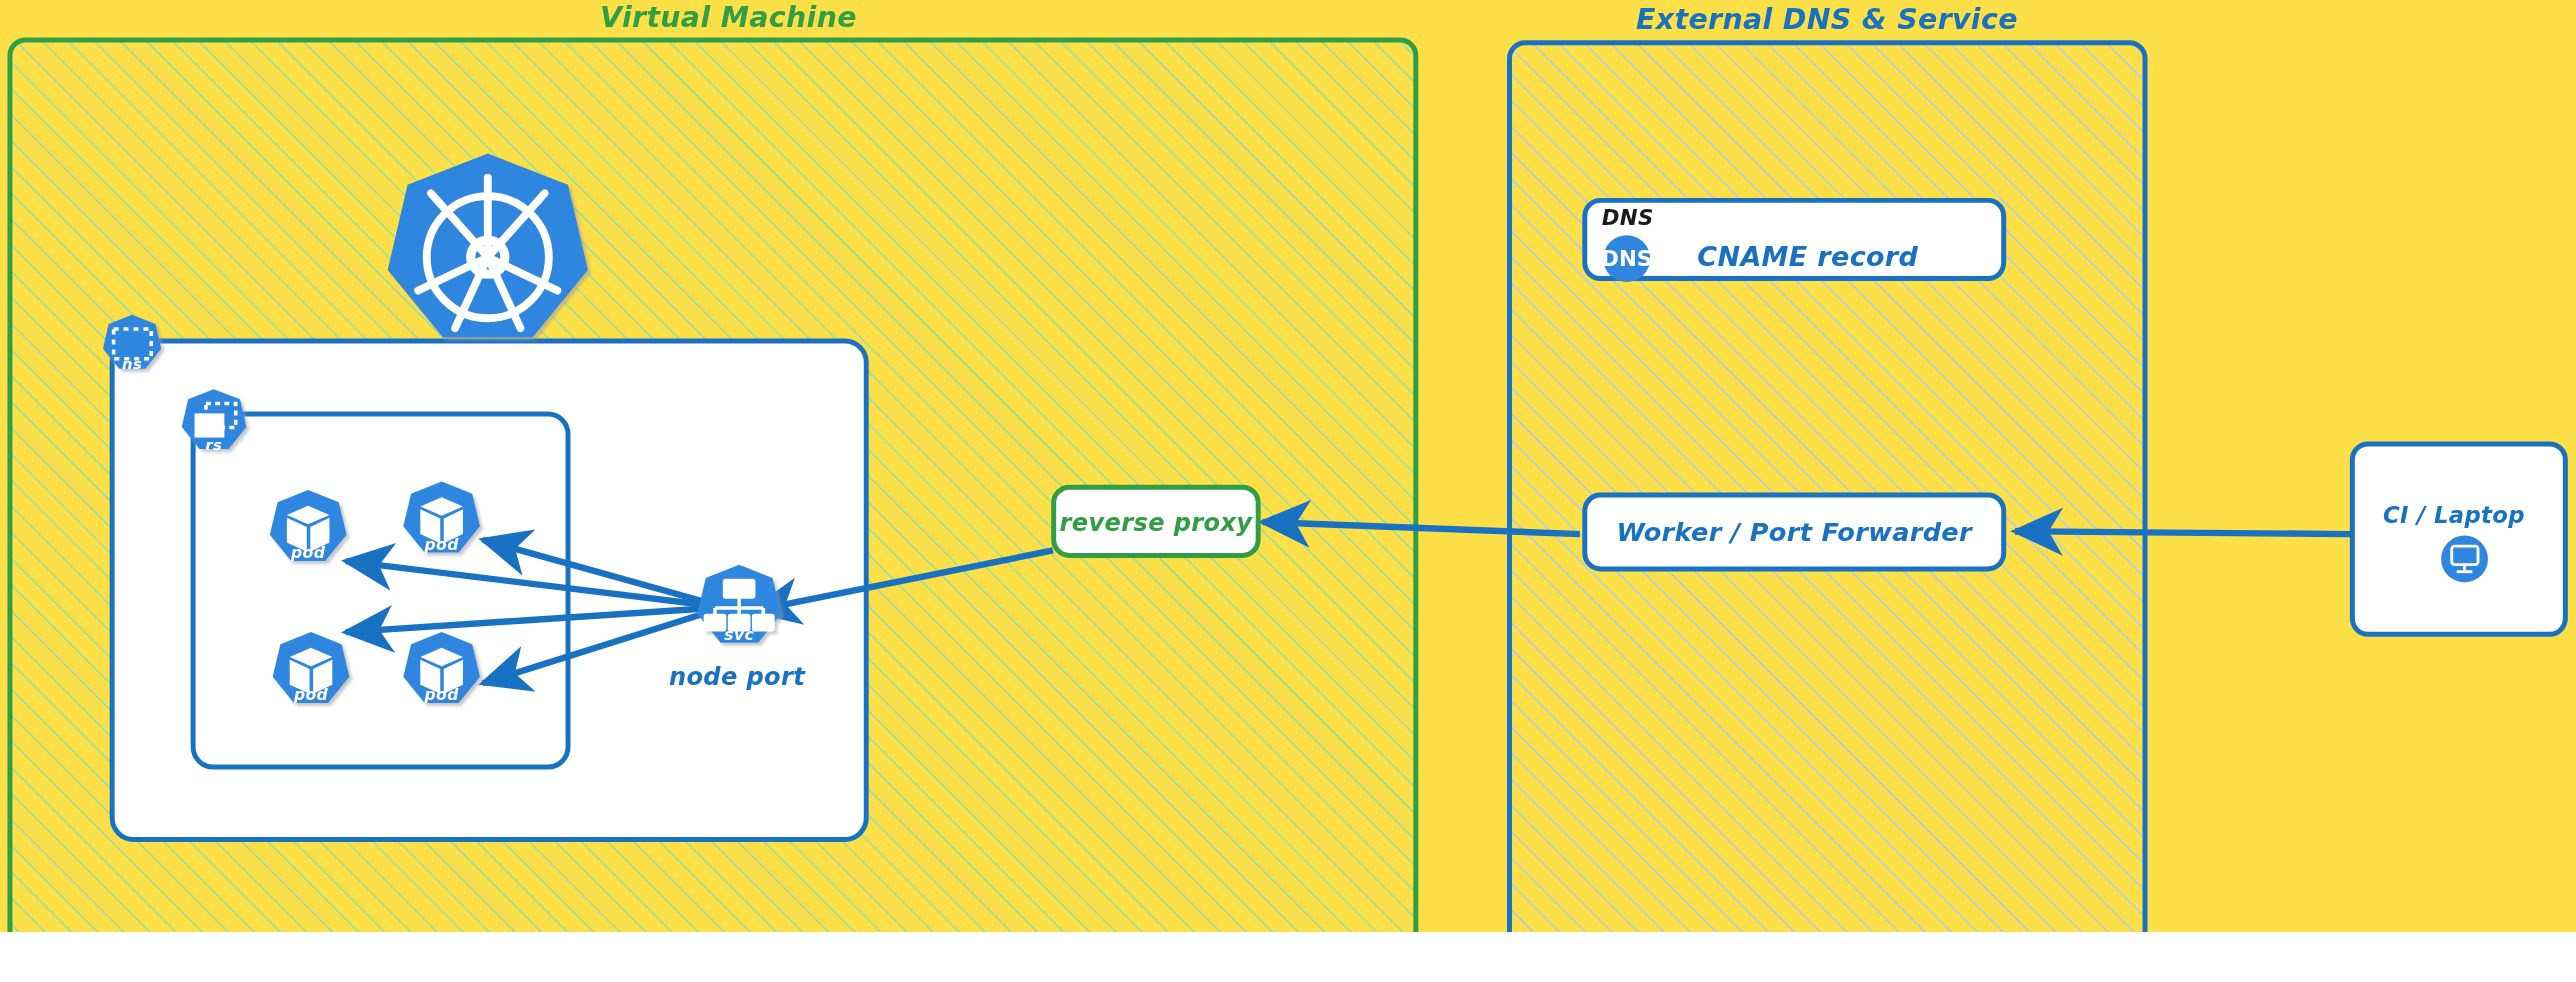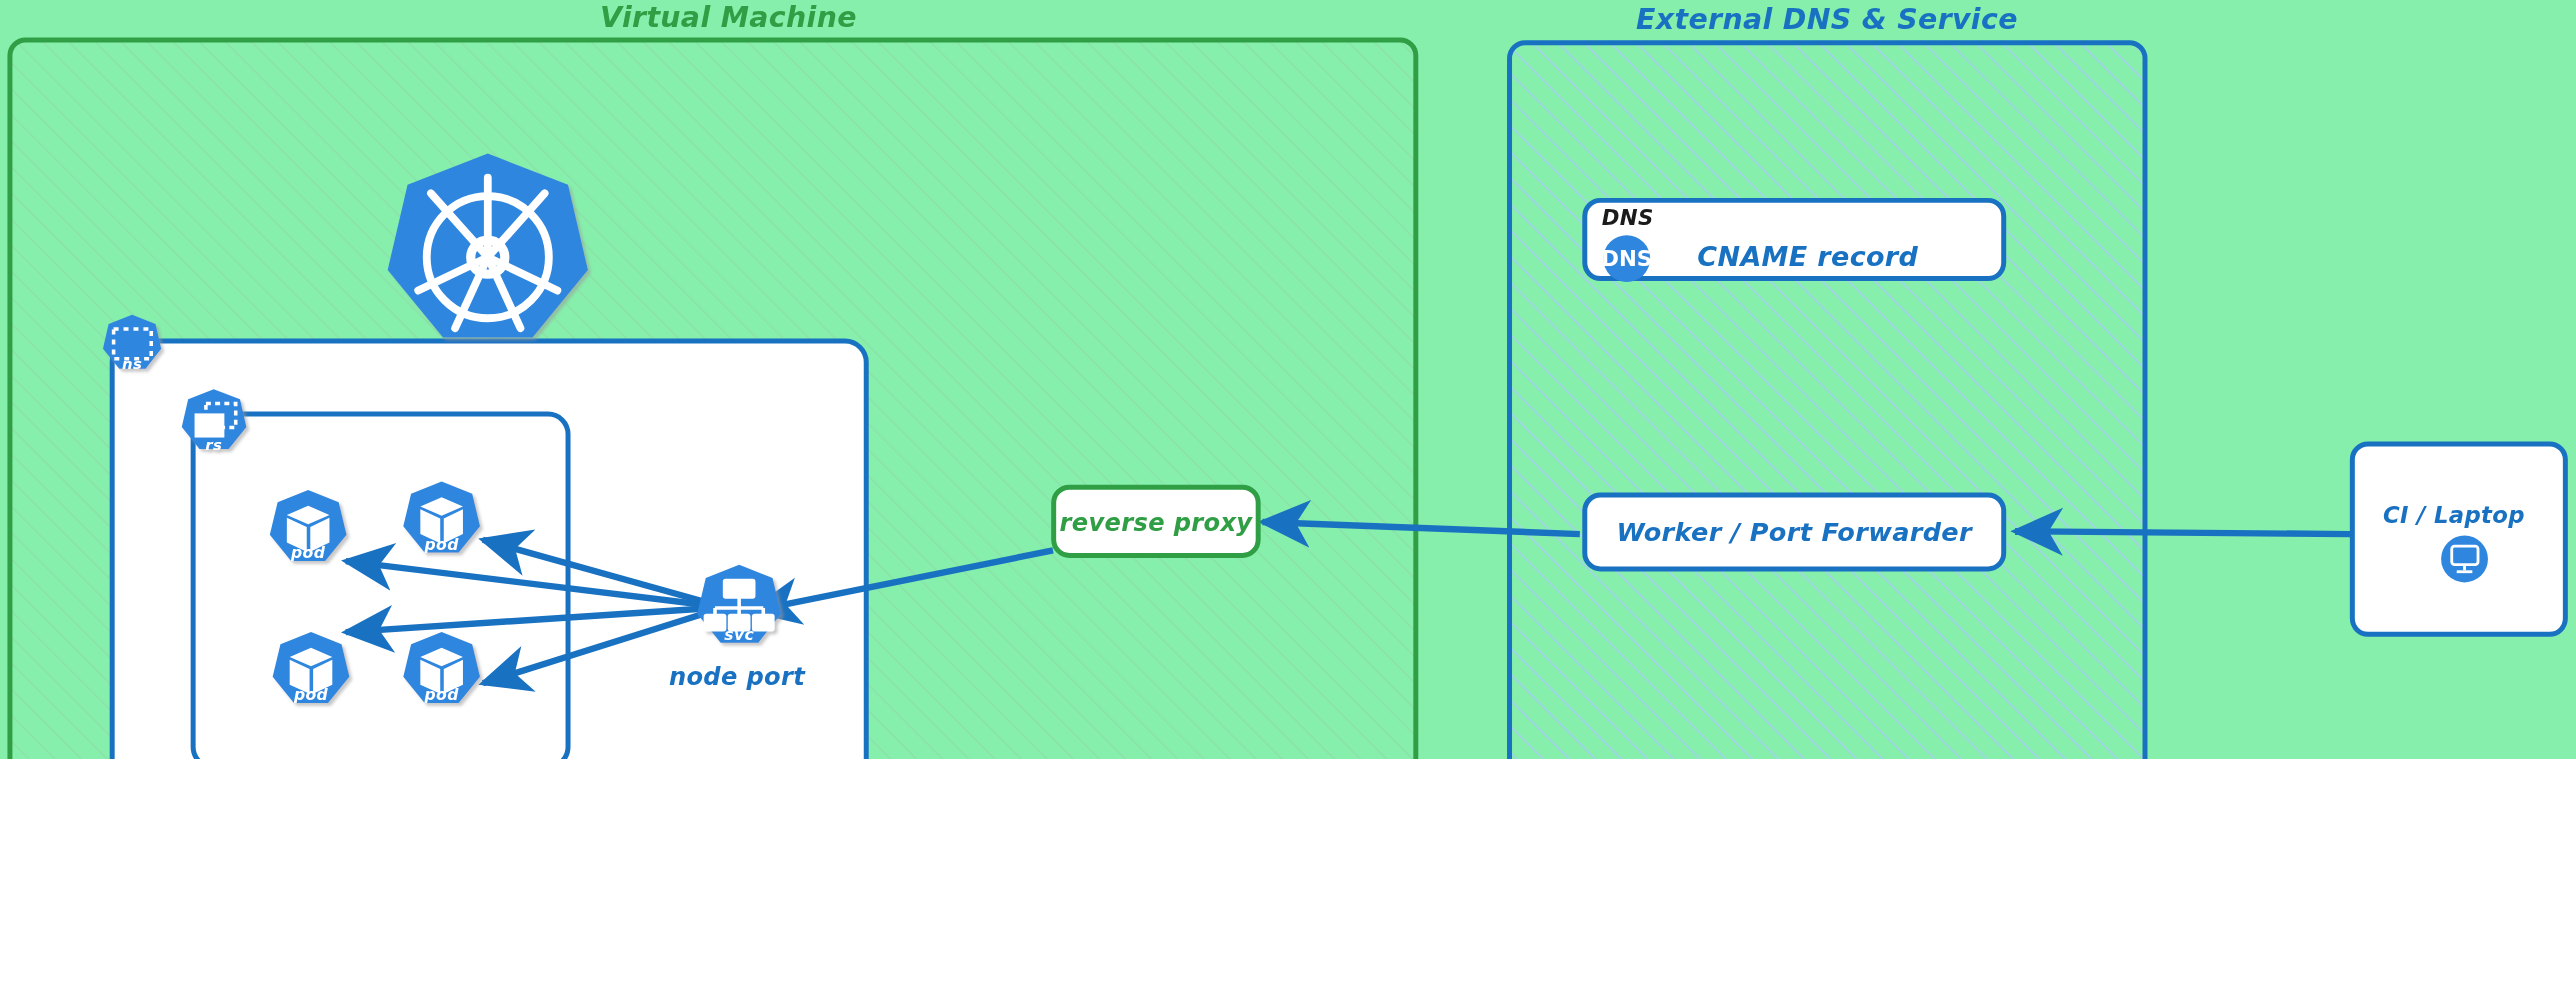--- a/index.html
+++ b/index.html
@@ -6,22 +6,22 @@
     margin: 0;
     padding: 0;
     background: #ffffff;
   }
   body {
     font-family: "DejaVu Sans", sans-serif;
   }
   #canvas {
     position: relative;
     width: 2576px;
-    height: 759px;
-    background: #86efac;
+    height: 932px;
+    background: #fde047;
     overflow: hidden;
   }
   #diagram-svg {
     position: absolute;
     left: 0;
     top: 0;
     width: 2576px;
     height: 983px;
   }
   .hand {

